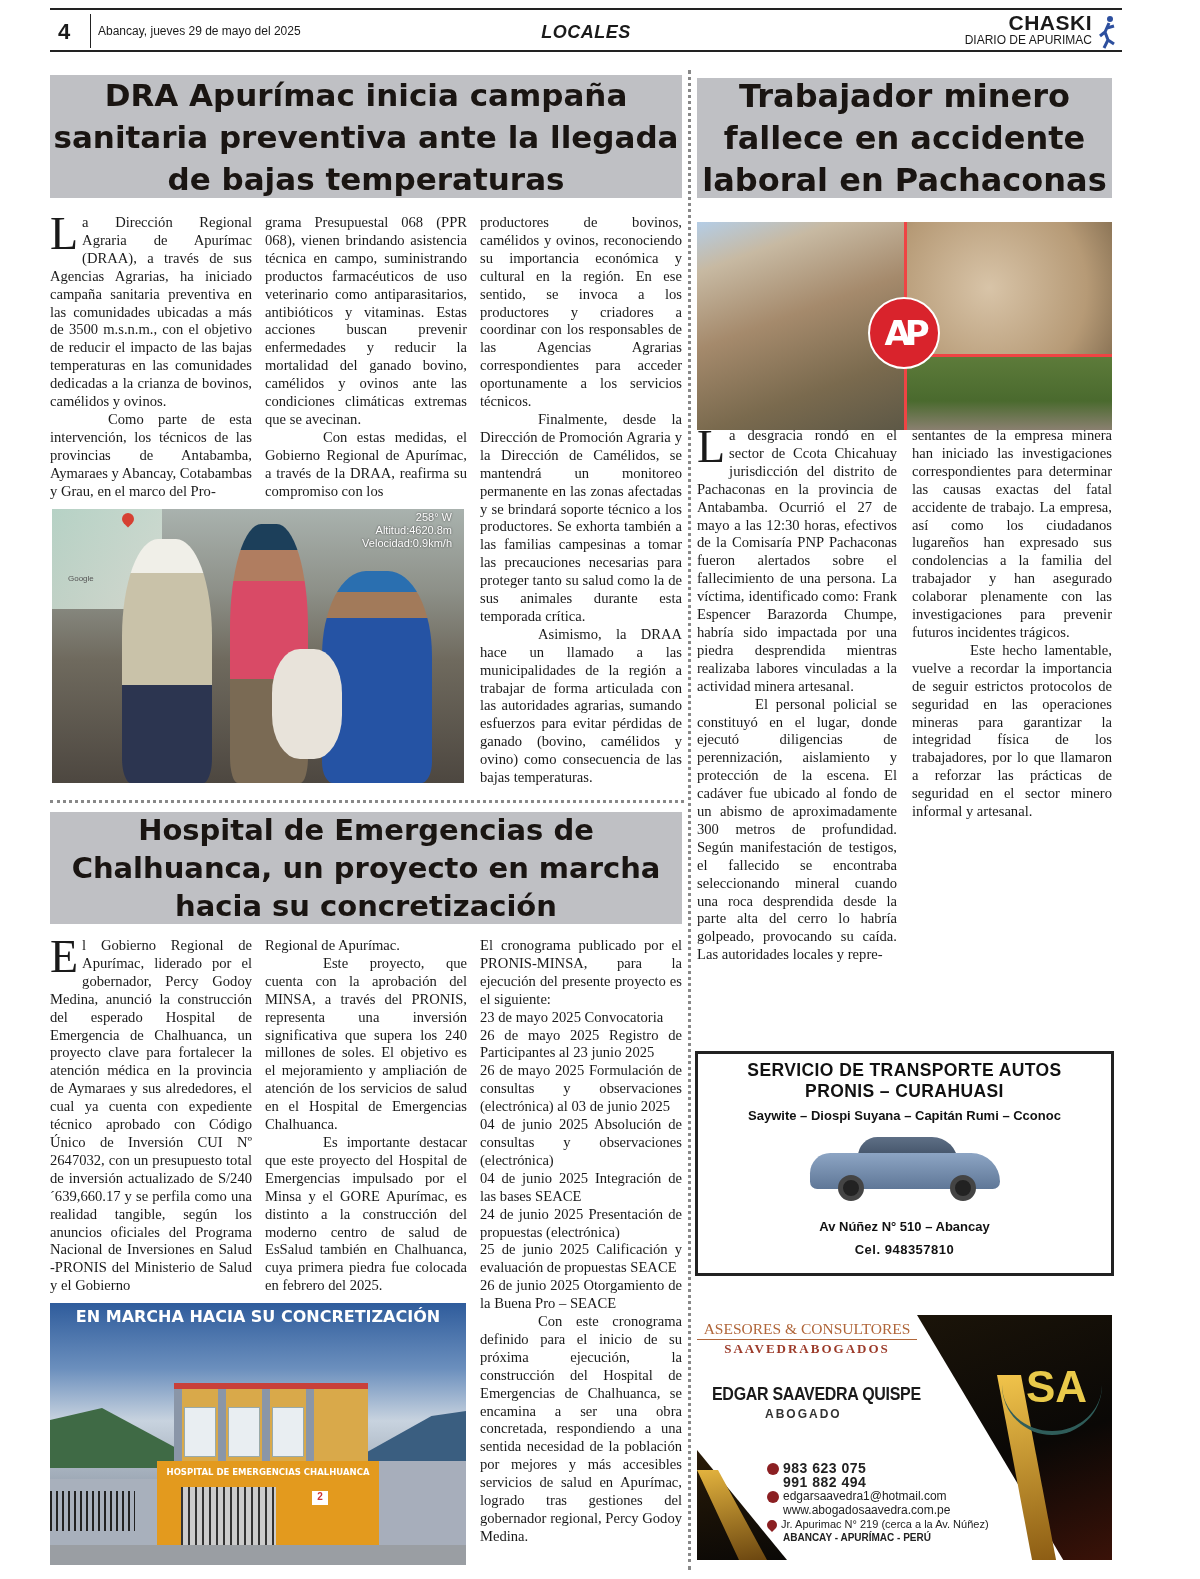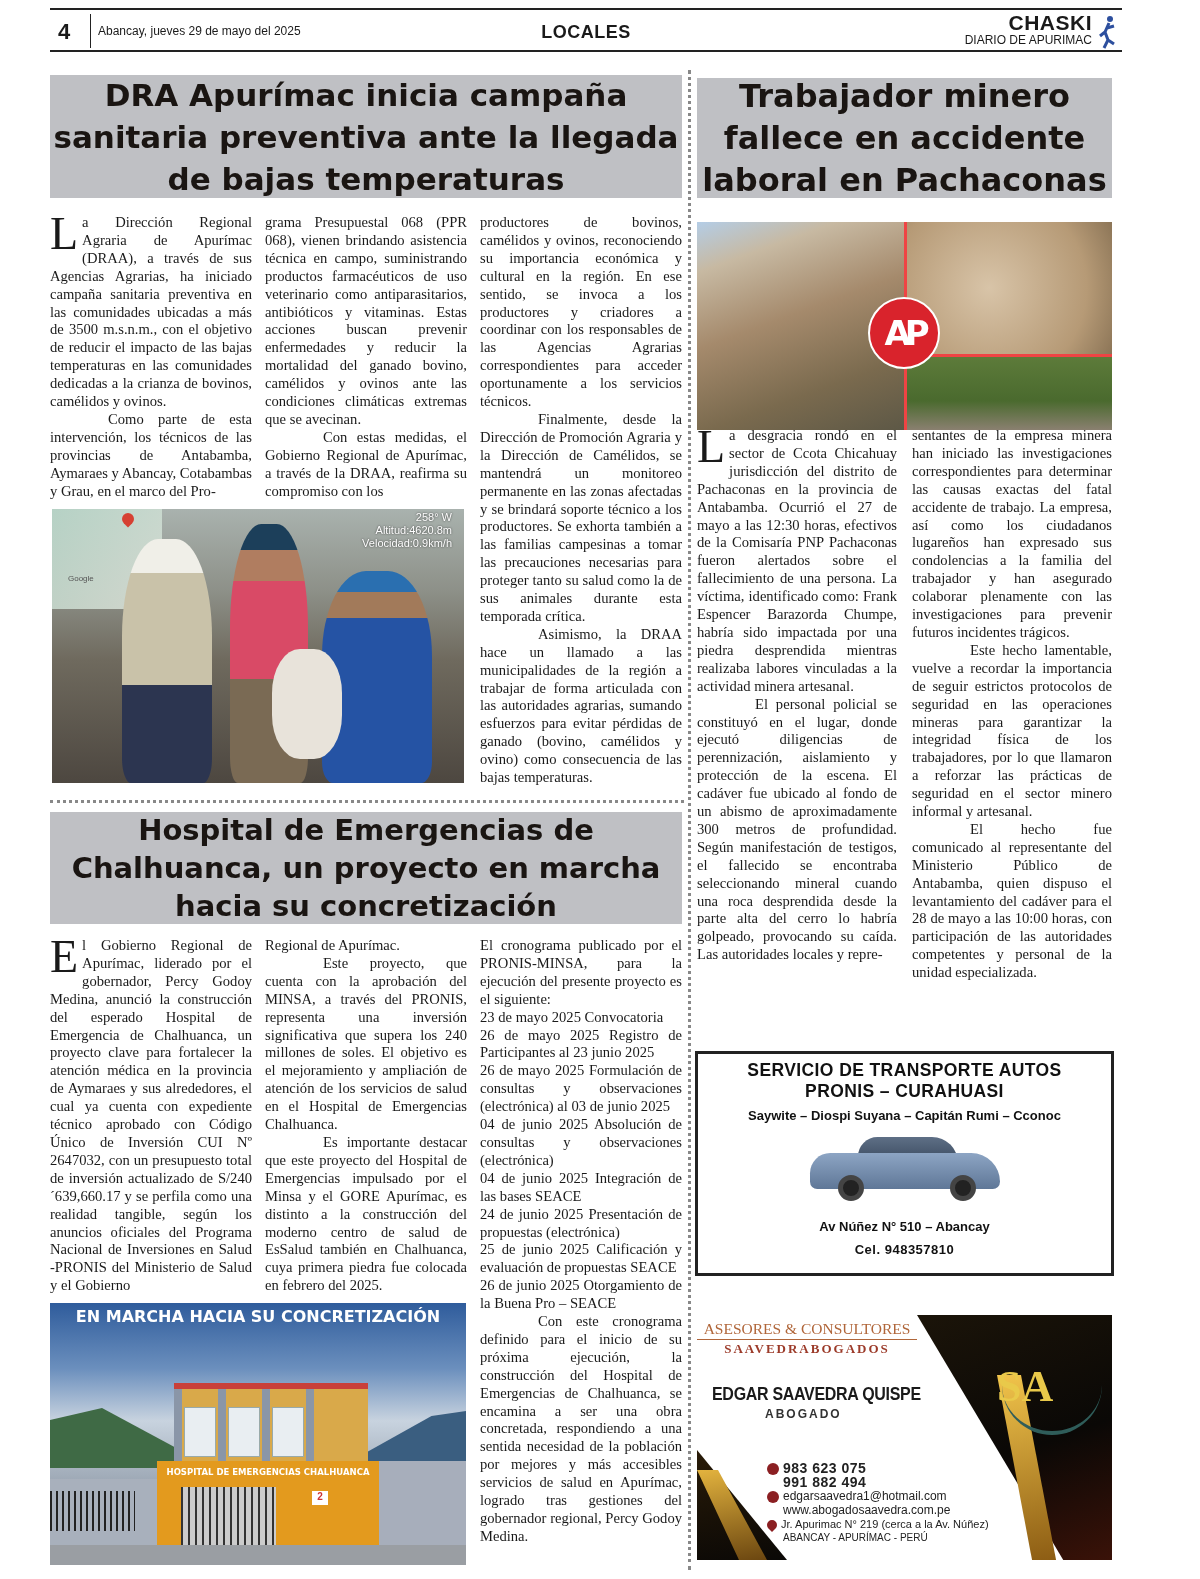--- a/index.html
+++ b/index.html
@@ -4,21 +4,21 @@
 <style>
   * { box-sizing: border-box; margin: 0; padding: 0; }
   html, body { width: 1200px; height: 1579px; background: #ffffff; overflow: hidden; }
   body { position: relative; font-family: "Liberation Serif", serif; color: #1a1a1a; }
 
   
   .masthead { position: absolute; left: 50px; top: 8px; width: 1072px; height: 44px; border-top: 2px solid #222; border-bottom: 2px solid #222; }
   .page-num { position: absolute; left: 8px; top: 9px; font-family: "Liberation Sans", sans-serif; font-weight: bold; font-size: 22px; }
   .vsep { position: absolute; left: 40px; top: 4px; width: 1px; height: 34px; background: #222; }
   .dateline { position: absolute; left: 48px; top: 14px; font-family: "Liberation Sans", sans-serif; font-size: 12px; }
-  .section { position: absolute; left: 0; right: 0; top: 12px; text-align: center; font-family: "Liberation Sans", sans-serif; font-weight: bold; font-size: 18px; letter-spacing: 0.5px; }
+  .section { position: absolute; left: 0; right: 0; top: 12px; text-align: center; font-family: "Liberation Sans", sans-serif; font-weight: bold; font-size: 18px; letter-spacing: 0.5px; font-style: italic; }
   .brand { position: absolute; right: 30px; top: 2px; text-align: right; font-family: "Liberation Sans", sans-serif; }
   .brand-name { font-weight: bold; font-size: 21px; line-height: 21px; letter-spacing: 0.5px; }
   .brand-sub { font-size: 12px; line-height: 14px; }
   .brand-icon { position: absolute; right: 2px; top: 4px; width: 24px; height: 36px; }
 
   
   .headline { position: absolute; background: #bfc0c4; text-align: center; font-family: "DejaVu Sans", sans-serif; font-weight: bold; color: #1a1512; display: flex; align-items: center; justify-content: center; }
   .h-dra { left: 50px; top: 75px; width: 632px; height: 123px; font-size: 31px; line-height: 42px; }
   .h-hosp { left: 50px; top: 812px; width: 632px; height: 112px; font-size: 29px; line-height: 38px; }
   .h-mine { left: 697px; top: 78px; width: 415px; height: 120px; font-size: 32px; line-height: 42px; }
@@ -77,27 +77,27 @@
 
   .ad-lawyer { position: absolute; left: 697px; top: 1315px; width: 415px; height: 245px; background: #fff; overflow: hidden; font-family: "Liberation Sans", sans-serif; }
   .law-dark { position: absolute; right: 0; top: 0; width: 195px; height: 245px; background: linear-gradient(160deg, #1b1409 0%, #0a0806 55%, #3a1208 100%); clip-path: polygon(0 0, 100% 0, 100% 100%, 75% 100%); }
   .law-gold { position: absolute; right: 55px; top: 60px; width: 60px; height: 190px; background: linear-gradient(170deg, #f1c44b, #8a5a12); clip-path: polygon(0 0, 40% 0, 100% 100%, 60% 100%); }
   .law-dark-l { position: absolute; left: 0; bottom: 0; width: 90px; height: 110px; background: linear-gradient(170deg, #2a1c08, #0a0806); clip-path: polygon(0 0, 100% 100%, 0 100%); }
   .law-gold-l { position: absolute; left: 0; bottom: 0; width: 70px; height: 90px; background: linear-gradient(170deg, #e3b33e, #6b4610); clip-path: polygon(0 0, 30% 0, 100% 100%, 60% 100%); }
   .law-firm { position: absolute; left: 0; top: 5px; width: 220px; text-align: center; font-family: "Liberation Serif", serif; color: #b0663a; font-size: 15.5px; border-bottom: 1px solid #b0663a; padding-bottom: 1px; }
   .law-firm2 { position: absolute; left: 0; top: 26px; width: 220px; text-align: center; font-family: "Liberation Serif", serif; font-weight: bold; color: #9c3b2a; font-size: 13px; letter-spacing: 2px; }
   .law-name { position: absolute; left: 15px; top: 70px; font-weight: bold; font-size: 16px; color: #1a1a1a; letter-spacing: -0.3px; transform: scaleY(1.2); }
   .law-role { position: absolute; left: 68px; top: 92px; font-size: 12px; color: #333; letter-spacing: 2px; font-weight: bold; }
-  .sa-logo { position: absolute; right: 25px; top: 32px; width: 90px; height: 80px; color: #e9c94a; font-family: Liberation Serif, serif; font-weight: bold; font-size: 44px; text-align: left; line-height: 80px; }
+  .sa-logo { position: absolute; right: 25px; top: 32px; width: 90px; height: 80px; color: #e9c94a; font-family: Liberation Sans, sans-serif; font-weight: bold; font-size: 44px; text-align: right; line-height: 80px; }
   .sa-arc { position: absolute; right: 10px; top: 70px; width: 100px; height: 50px; border-bottom: 4px solid #2f5d5a; border-radius: 0 0 50px 50px; }
   .law-contact { position: absolute; left: 70px; top: 146px; font-size: 12px; line-height: 14px; color: #222; }
   .law-contact .big { font-size: 14px; font-weight: bold; letter-spacing: 0.5px; }
   .ic { display: inline-block; width: 12px; height: 12px; border-radius: 50%; background: #8b1f22; vertical-align: middle; margin-right: 4px; }
   .ic.pin { border-radius: 50% 50% 50% 0; transform: rotate(-45deg); width: 10px; height: 10px; }
-  .law-addr2 { font-size: 10px; font-weight: normal; margin-left: 16px; }
+  .law-addr2 { font-size: 10px; font-weight: bold; margin-left: 16px; }
   .law-addr1 { font-size: 11px; }
 </style>
 </head>
 <body>
 
 <div class="masthead">
   <span class="page-num">4</span>
   <span class="vsep"></span>
   <span class="dateline">Abancay, jueves 29 de mayo del 2025</span>
   <div class="section">LOCALES</div>
@@ -202,21 +202,20 @@
   <div class="ap-logo">AP</div>
 </div>
 
 <div class="col" style="left:697px; top:427px; width:200px;">
   <p><span class="dropcap">L</span><span>a desgracia rondó en el sector de Ccota Chicahuay jurisdicción del distrito de Pachaconas en la provincia de Antabamba. Ocurrió el 27 de mayo a las 12:30 horas, efectivos de la Comisaría PNP Pachaconas fueron alertados sobre el fallecimiento de una persona. La víctima, identificado como: Frank Espencer Barazorda Chumpe, habría sido impactada por una piedra desprendida mientras realizaba labores vinculadas a la actividad minera artesanal.</span></p>
   <p class="indent">El personal policial se constituyó en el lugar, donde ejecutó diligencias de perennización, aislamiento y protección de la escena. El cadáver fue ubicado al fondo de un abismo de aproximadamente 300 metros de profundidad. Según manifestación de testigos, el fallecido se encontraba seleccionando mineral cuando una roca desprendida desde la parte alta del cerro lo habría golpeado, provocando su caída. Las autoridades locales y repre-</p>
 </div>
 <div class="col" style="left:912px; top:427px; width:200px;">
   <p>sentantes de la empresa minera han iniciado las investigaciones correspondientes para determinar las causas exactas del fatal accidente de trabajo. La empresa, así como los ciudadanos lugareños han expresado sus condolencias a la familia del trabajador y han asegurado colaborar plenamente con las investigaciones para prevenir futuros incidentes trágicos.</p>
   <p class="indent">Este hecho lamentable, vuelve a recordar la importancia de seguir estrictos protocolos de seguridad en las operaciones mineras para garantizar la integridad física de los trabajadores, por lo que llamaron a reforzar las prácticas de seguridad en el sector minero informal y artesanal.</p>
-  <p class="indent">El hecho fue comunicado al representante del Ministerio Público de Antabamba, quien dispuso el levantamiento del cadáver para el 28 de mayo a las 10:00 horas, con participación de las autoridades competentes y personal de la unidad especializada.</p>
 </div>
 
 <div class="ad-transport">
   <div class="ad-t-title">
     <div>SERVICIO DE TRANSPORTE AUTOS</div>
     <div>PRONIS – CURAHUASI</div>
   </div>
   <div class="ad-t-route">Saywite – Diospi Suyana – Capitán Rumi – Cconoc</div>
   <div class="car">
     <div class="car-roof"></div>

